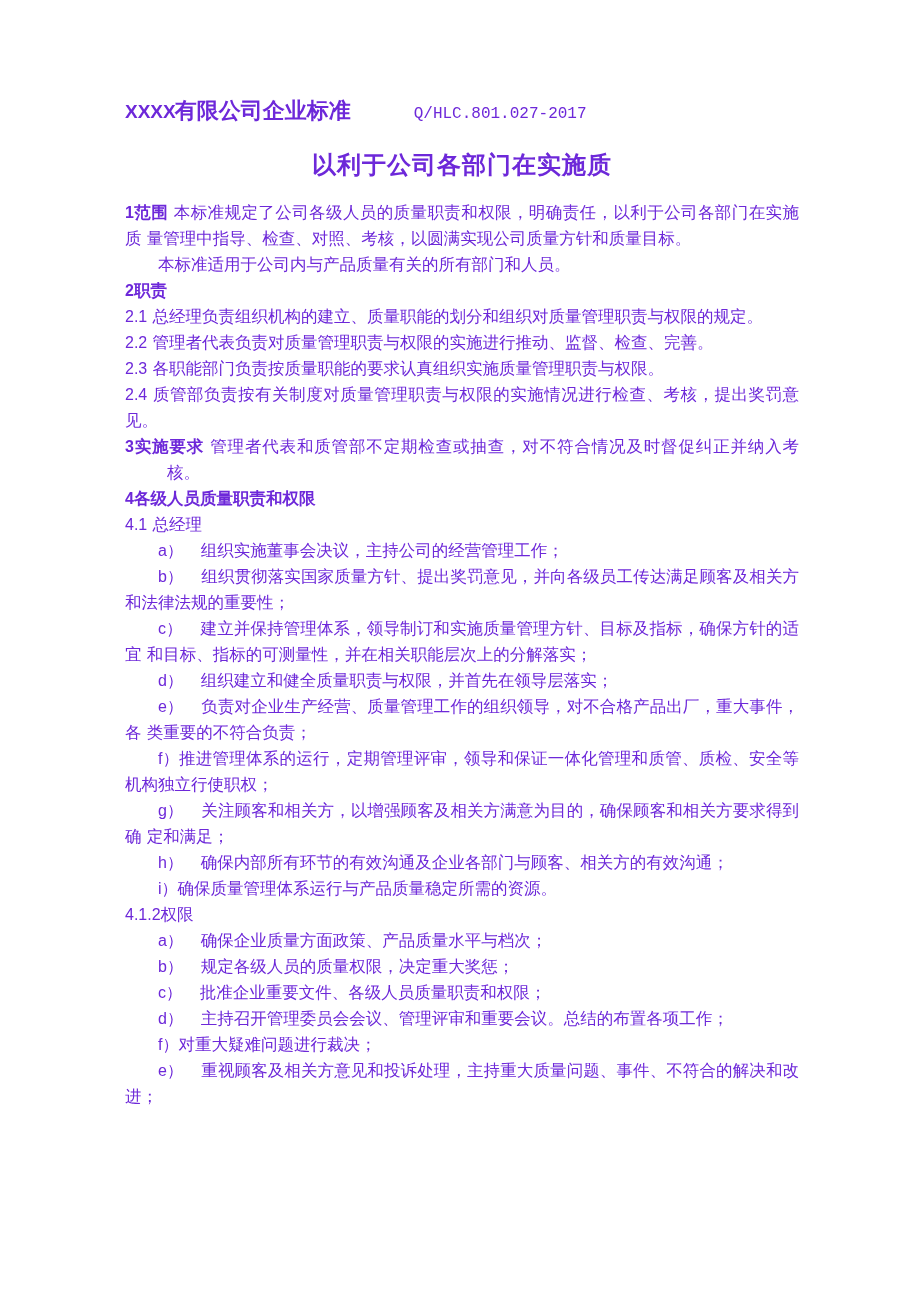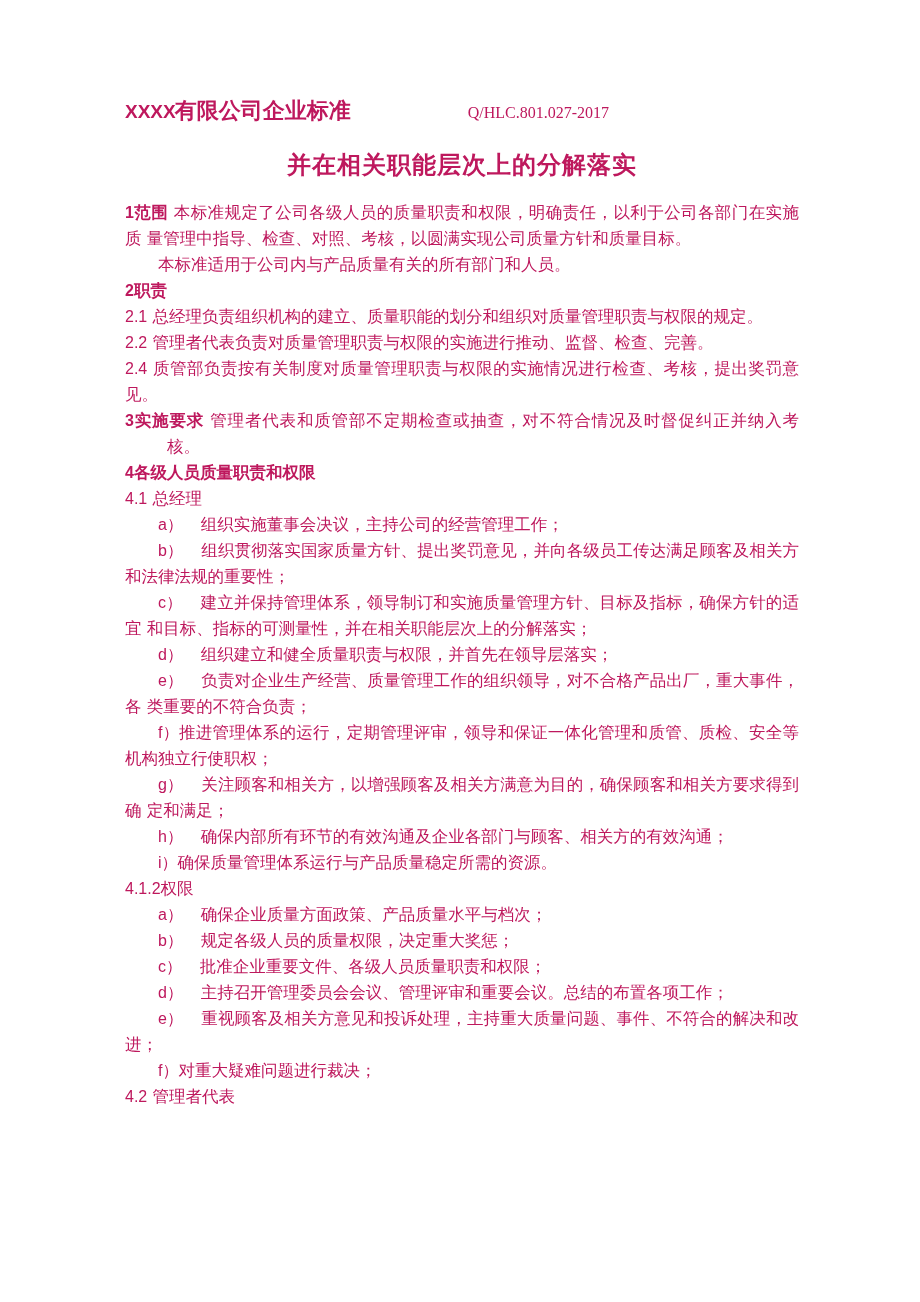--- a/index.html
+++ b/index.html
@@ -7,21 +7,21 @@
     padding: 0;
     background: #ffffff;
   }
   .page {
     position: relative;
     width: 920px;
     height: 1106px;
     background: #ffffff;
     overflow: hidden;
     font-family: "DejaVu Serif", "Liberation Serif", serif;
-    color: #be185d;
+    color: #6d28d9;
   }
   .content {
     position: absolute;
     left: 125px;
     top: 96px;
     width: 674px;
   }
 
   
   .hdr-row {
@@ -37,23 +37,23 @@
     white-space: pre;
   }
   .hdr-company-cn {
     font-family: "DejaVu Sans", "Liberation Sans", sans-serif;
     font-weight: bold;
     font-size: 22px;
     margin-left: -1px;
     white-space: pre;
   }
   .hdr-code {
-    font-family: Liberation Serif, serif;
+    font-family: Liberation Mono, monospace;
     font-size: 16px;
-    margin-left: 117px;
+    margin-left: 63px;
     white-space: pre;
   }
 
   
   .doc-title {
     text-align: center;
     font-family: "DejaVu Serif", "Liberation Serif", serif;
     font-weight: bold;
     font-size: 24px;
     letter-spacing: 1px;
@@ -122,30 +122,31 @@
 
 <div class="page">
   <div class="content">
 
     <div class="hdr-row">
       <span class="hdr-company">XXXX</span>
         <span class="hdr-company-cn">有限公司企业标准</span>
       <span class="hdr-code">Q/HLC.801.027-2017</span>
     </div>
 
-    <div class="doc-title">并在相关职能层次上的分解落实</div>
+    <div class="doc-title">以利于公司各部门在实施质</div>
 
     <div class="body-block">
 
       <p class="sec"><span class="num">1</span><span class="ttl">范围</span><span> 本标准规定了公司各级人员的质量职责和权限，明确责任，以利于公司各部门在实施质 量管理中指导、检查、对照、考核，以圆满实现公司质量方针和质量目标。</span></p>
       <p class="p indent2">本标准适用于公司内与产品质量有关的所有部门和人员。</p>
 
       <p class="sec"><span class="num">2</span><span class="ttl">职责</span></p>
       <p class="p sub"><span class="nnum">2.1</span><span> 总经理负责组织机构的建立、质量职能的划分和组织对质量管理职责与权限的规定。</span></p>
       <p class="p sub"><span class="nnum">2.2</span><span> 管理者代表负责对质量管理职责与权限的实施进行推动、监督、检查、完善。</span></p>
+      <p class="p sub"><span class="nnum">2.3</span><span> 各职能部门负责按质量职能的要求认真组织实施质量管理职责与权限。</span></p>
       <p class="p sub"><span class="nnum">2.4</span><span> 质管部负责按有关制度对质量管理职责与权限的实施情况进行检查、考核，提出奖罚意见。</span></p>
 
       <p class="sec sec-hang"><span class="num">3</span><span class="ttl">实施要求</span><span> 管理者代表和质管部不定期检查或抽查，对不符合情况及时督促纠正并纳入考核。</span></p>
 
       <p class="sec"><span class="num">4</span><span class="ttl">各级人员质量职责和权限</span></p>
       <p class="p sub"><span class="nnum">4.1</span><span> 总经理</span></p>
 
       <div id="duties-411">
           <p class="li"><span class="mk">a）    </span><span>组织实施董事会决议，主持公司的经营管理工作；</span></p>
           <p class="li"><span class="mk">b）    </span><span>组织贯彻落实国家质量方针、提出奖罚意见，并向各级员工传达满足顾客及相关方 和法律法规的重要性；</span></p>
@@ -158,22 +159,22 @@
           <p class="li"><span class="mk">i）</span><span>确保质量管理体系运行与产品质量稳定所需的资源。</span></p>
         </div>
 
       <p class="p sub"><span class="nnum">4.1.2</span><span>权限</span></p>
 
       <div id="auth-412">
           <p class="li"><span class="mk">a）    </span><span>确保企业质量方面政策、产品质量水平与档次；</span></p>
           <p class="li"><span class="mk">b）    </span><span>规定各级人员的质量权限，决定重大奖惩；</span></p>
           <p class="li"><span class="mk">c）    </span><span>批准企业重要文件、各级人员质量职责和权限；</span></p>
           <p class="li"><span class="mk">d）    </span><span>主持召开管理委员会会议、管理评审和重要会议。总结的布置各项工作；</span></p>
+          <p class="li"><span class="mk">f）</span><span>对重大疑难问题进行裁决；</span></p>
           <p class="li"><span class="mk">e）    </span><span>重视顾客及相关方意见和投诉处理，主持重大质量问题、事件、不符合的解决和改进；</span></p>
-          <p class="li"><span class="mk">f）</span><span>对重大疑难问题进行裁决；</span></p>
         </div>
 
       <p class="p sub"><span class="nnum">4.2</span><span> 管理者代表</span></p>
       <p class="p sub"><span class="nnum">4.2.1</span><span> 职责</span></p>
 
     </div>
   </div>
 </div>
 
 </body></html>

